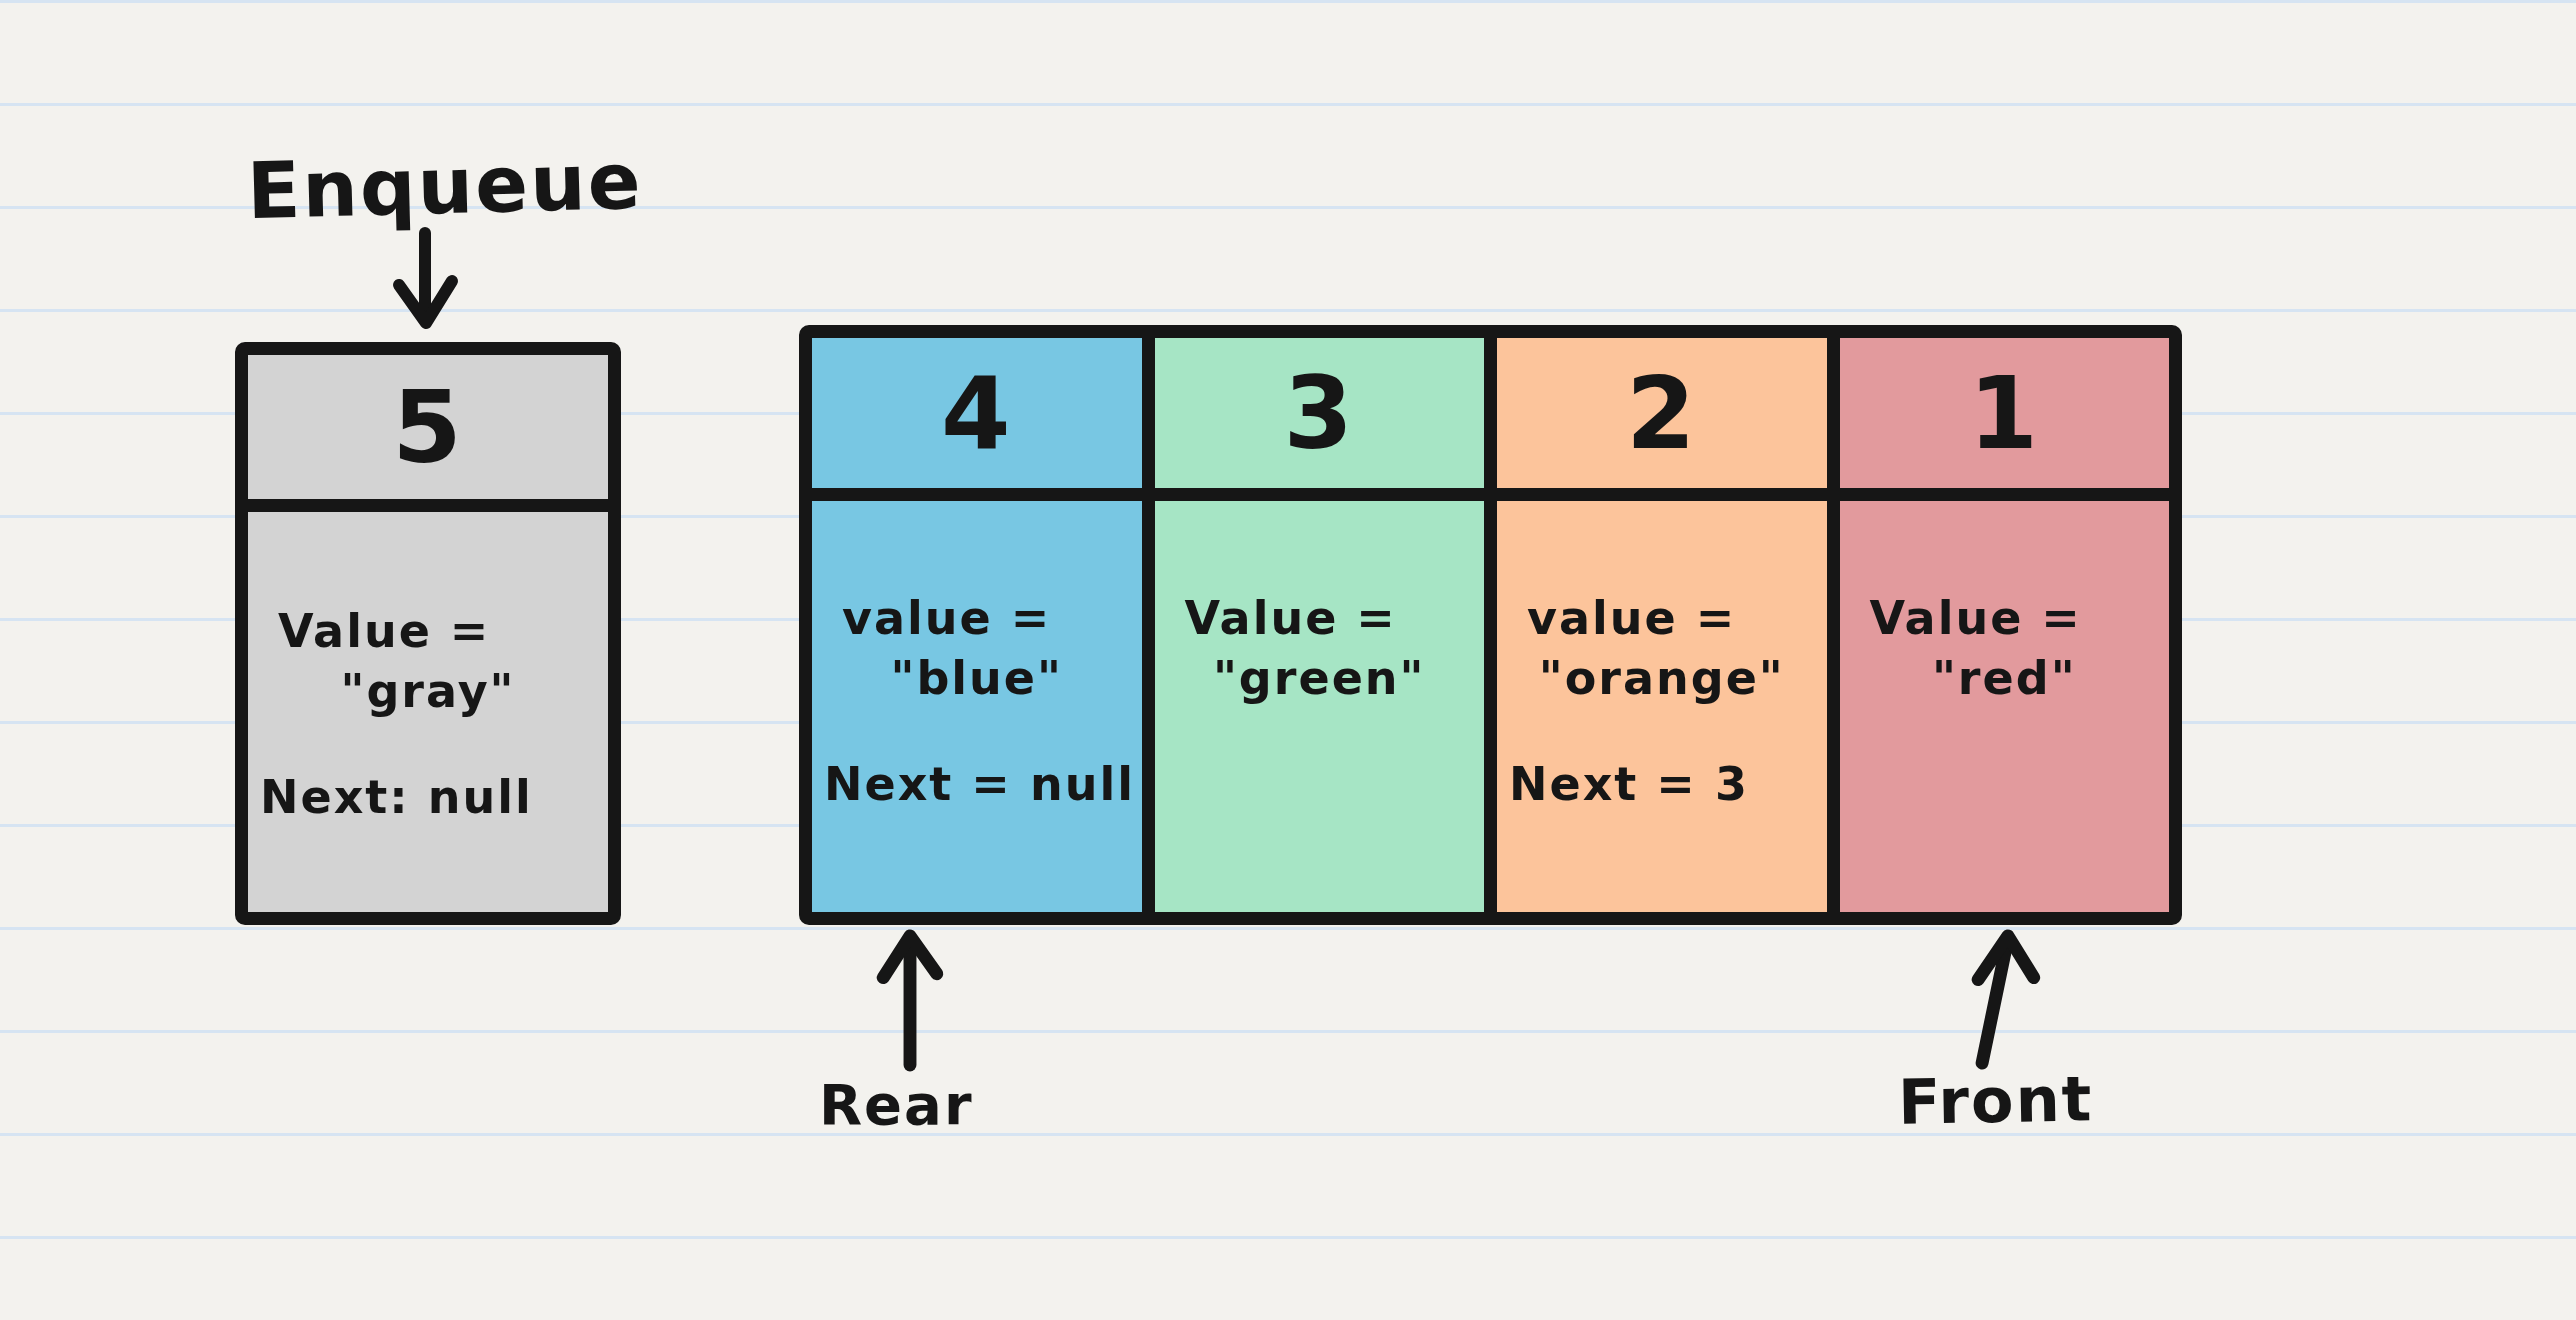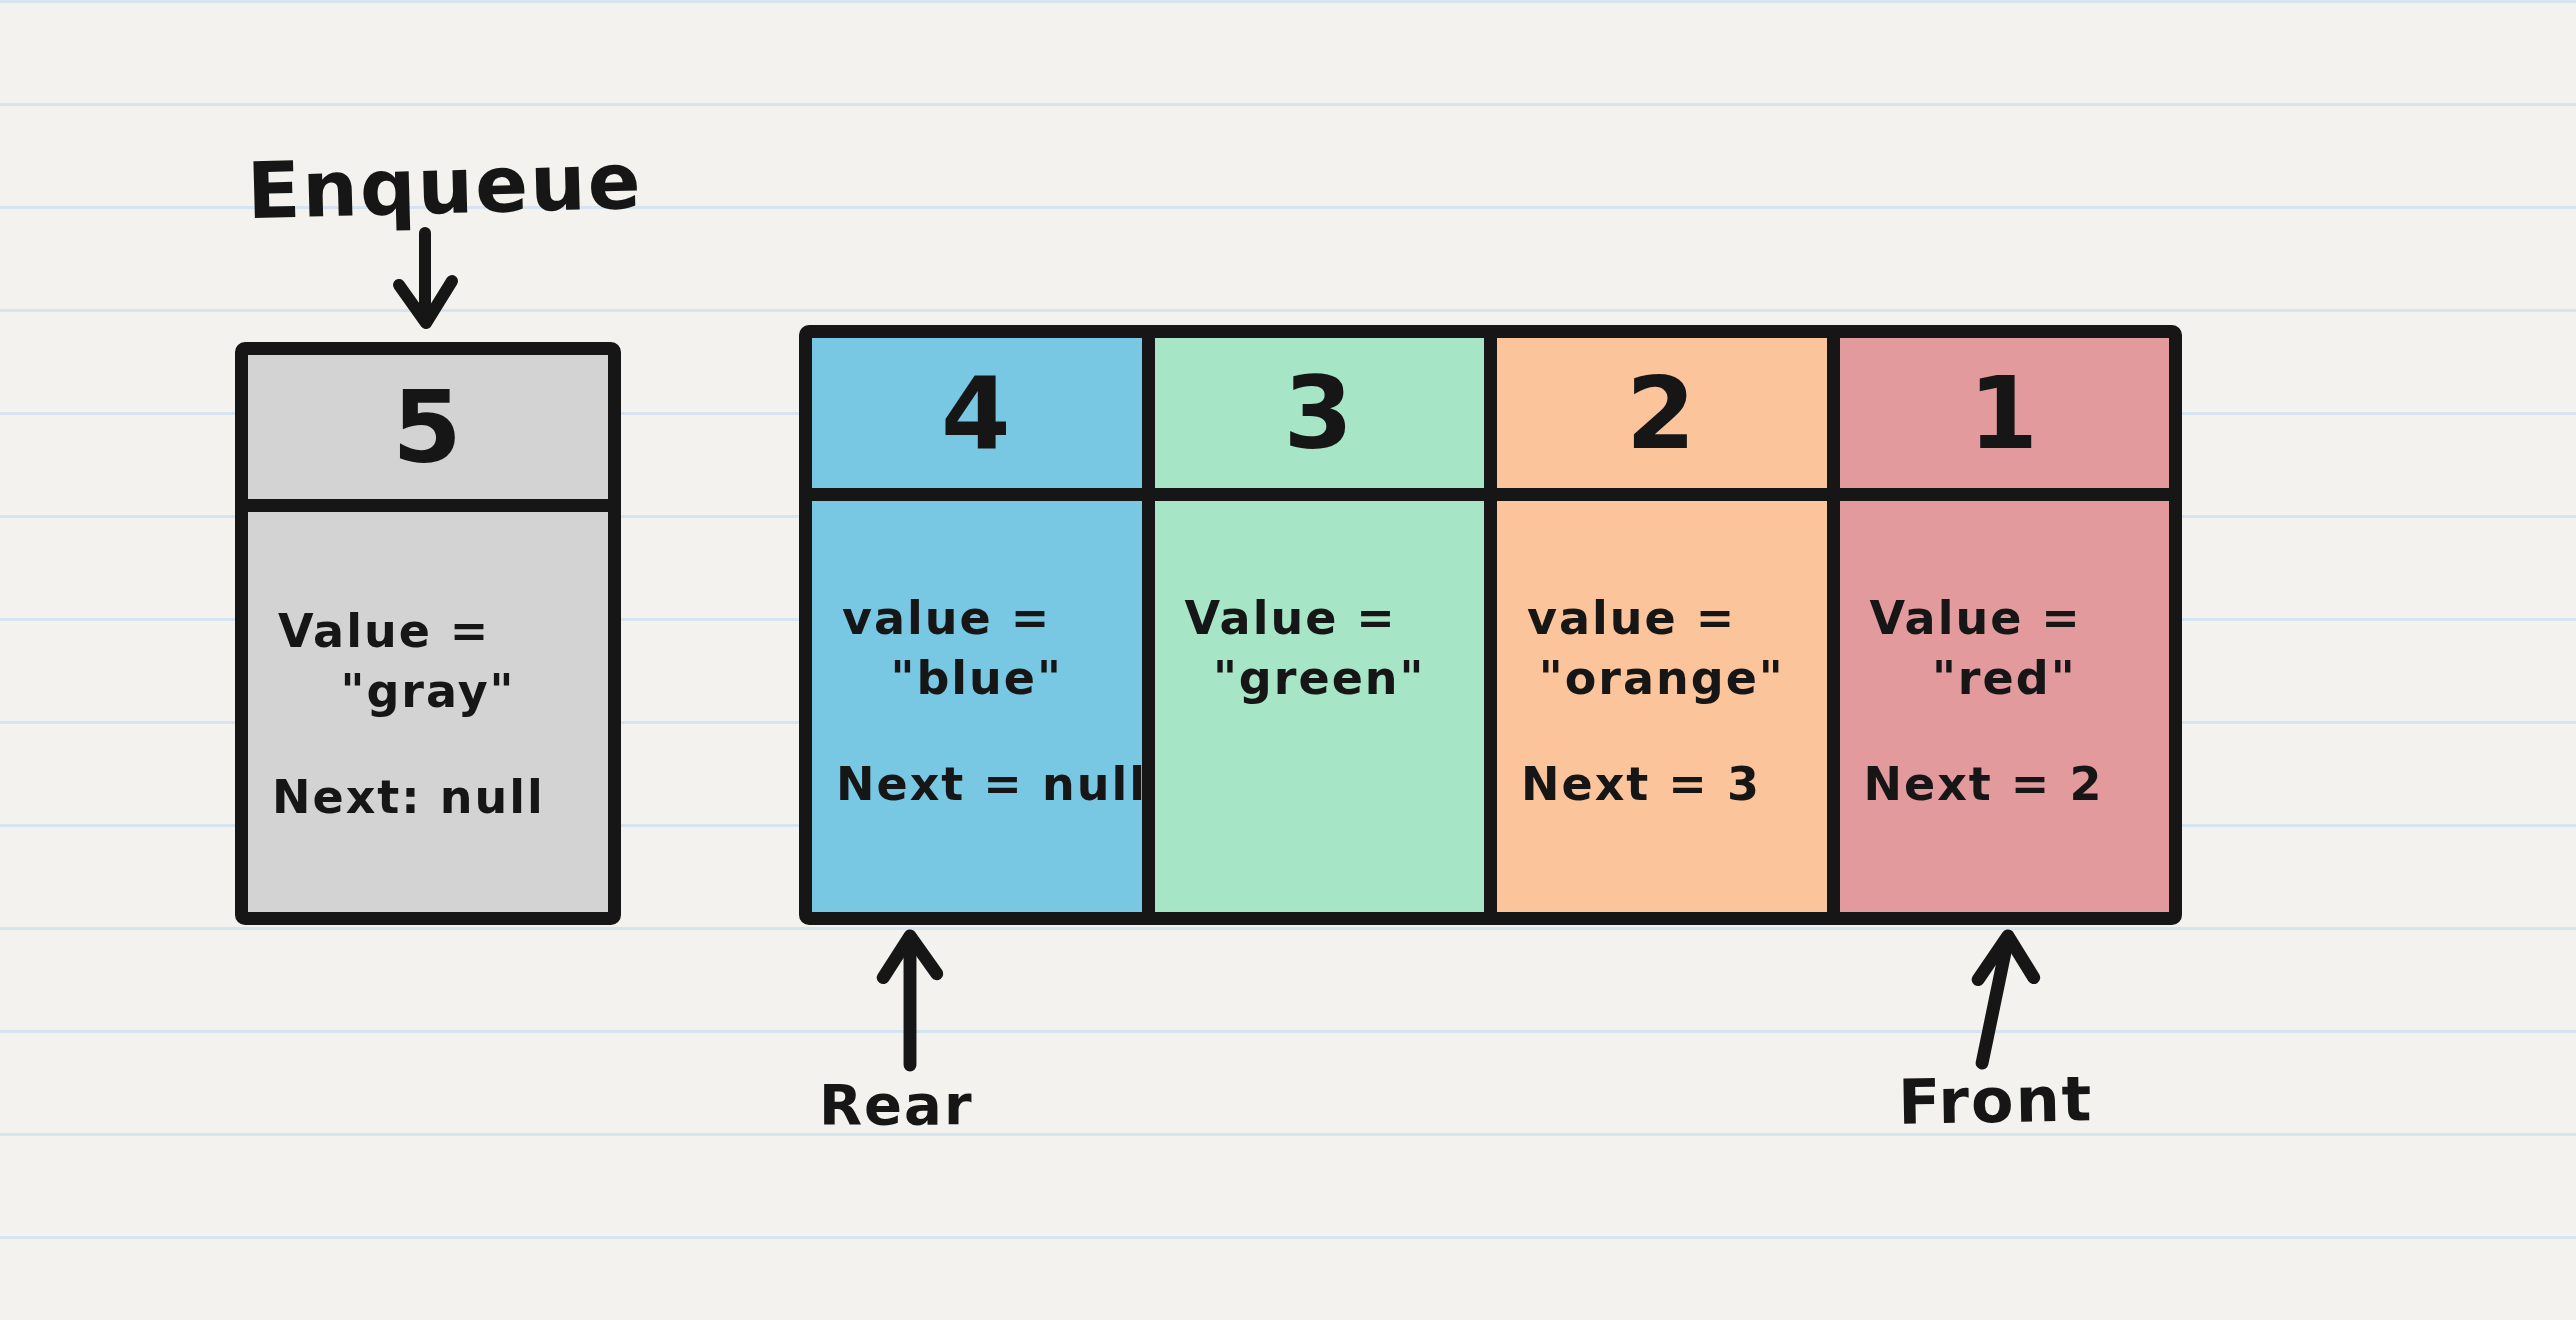--- a/index.html
+++ b/index.html
@@ -25,21 +25,21 @@
     border:13px solid #161616;border-radius:10px;box-sizing:border-box;
     display:flex;flex-direction:column;
   }
   .node-head{
     height:144px;flex:none;border-bottom:13px solid #161616;
     display:flex;align-items:center;justify-content:center;font-size:100px;
   }
   .node-body{flex:1;padding-top:90px;font-size:46px;line-height:1.3;}
   .bl1{padding-left:30px;white-space:nowrap;}
   .bl2{text-align:center;white-space:nowrap;}
-  .bl3{padding-left:24px;margin-top:46px;white-space:nowrap;}
+  .bl3{padding-left:12px;margin-top:46px;white-space:nowrap;}
   
   .queue-table{
     position:absolute;left:799px;top:325px;width:1383px;height:600px;
     border:13px solid #161616;border-radius:10px;box-sizing:border-box;
     display:flex;flex-direction:row;
   }
   .q-col{flex:1;display:flex;flex-direction:column;min-width:0;}
   .q-col + .q-col{border-left:13px solid #161616;}
   .q-head{
     height:150px;flex:none;border-bottom:13px solid #161616;
@@ -93,21 +93,20 @@
         <div class="bl2 hand">"orange"</div>
         <div class="bl3 hand">Next = 3</div>
       </div>
     </div>
 
     <div class="q-col" style="background-color: rgb(226, 154, 157);">
       <div class="q-head hand">1</div>
       <div class="q-body">
         <div class="bl1 hand">Value =</div>
         <div class="bl2 hand">"red"</div>
-        <div class="bl3 hand">Next = 2</div>
       </div>
     </div>
 
   </div>
 
   <svg class="arrow-svg arrow-rear" viewBox="0 0 110 150">
     <path d="M55 142 L55 24" stroke="#161616" stroke-width="13" fill="none" stroke-linecap="round"></path>
     <path d="M28 54 L55 12 L82 50" stroke="#161616" stroke-width="13" fill="none" stroke-linecap="round" stroke-linejoin="round"></path>
   </svg>
   <div class="rear-label hand">Rear</div>

